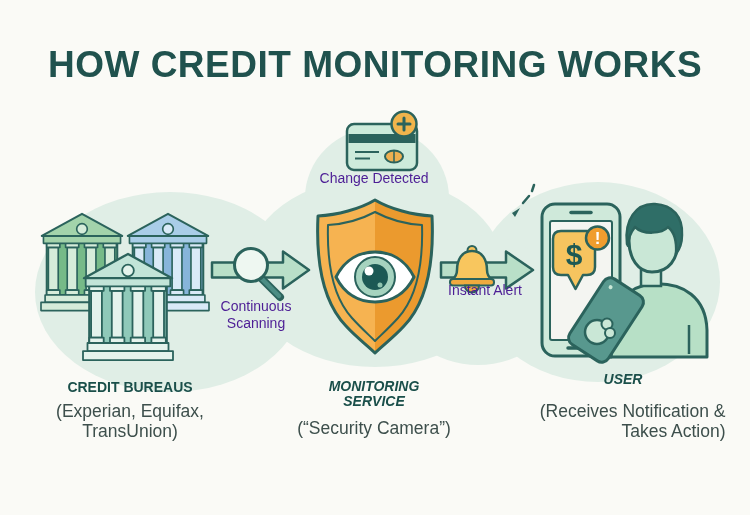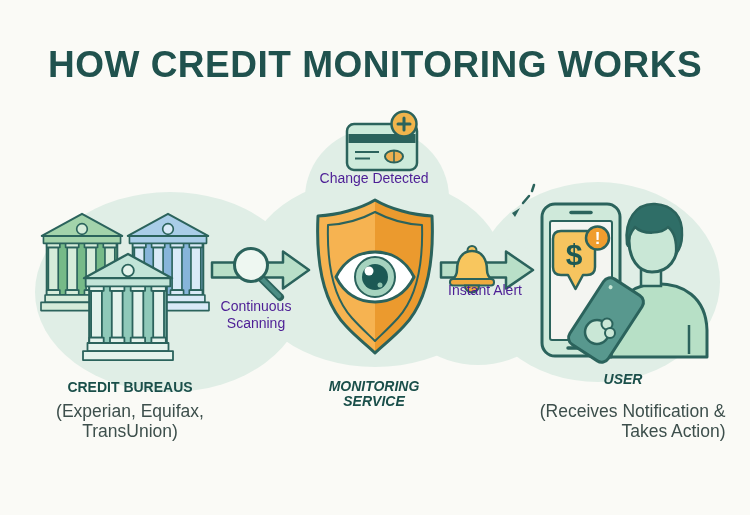--- a/index.html
+++ b/index.html
@@ -175,16 +175,17 @@
   <div class="txt title">HOW CREDIT MONITORING WORKS</div>
 
   <div class="txt steplabel lbl-change">Change Detected</div>
   <div class="txt steplabel lbl-scan">Continuous Scanning</div>
   <div class="txt steplabel lbl-alert">Instant Alert</div>
 
   <div class="txt heading h-bureaus">CREDIT BUREAUS</div>
   <div class="txt sub s-bureaus">(Experian, Equifax, TransUnion)</div>
 
   <div class="txt heading wrap h-monitor">MONITORING SERVICE</div>
+  <div class="txt sub s-monitor">(“Security Camera”)</div>
 
   <div class="txt heading h-user">USER</div>
   <div class="txt sub s-user">(Receives Notification &amp; Takes Action)</div>
 </div>
 
 </body></html>

